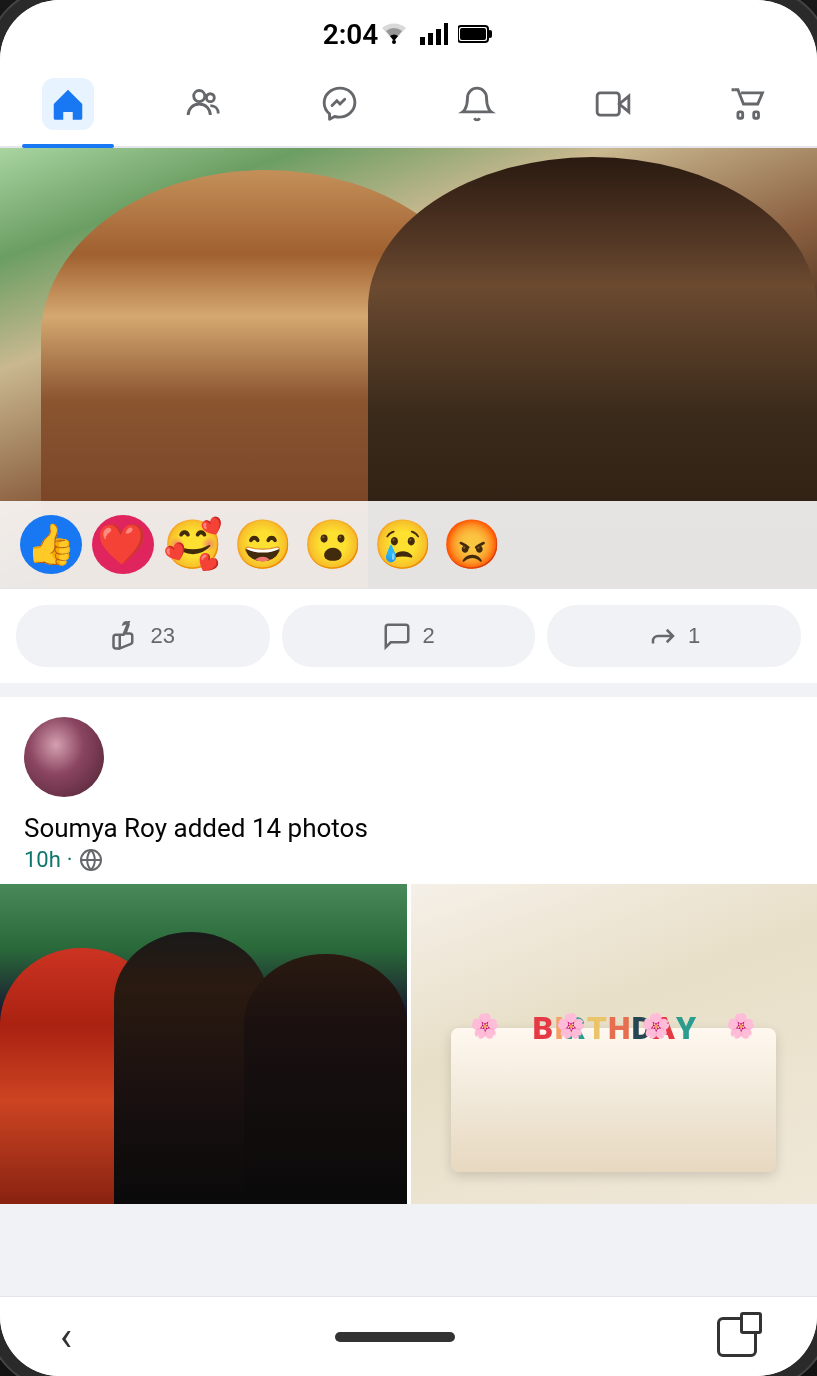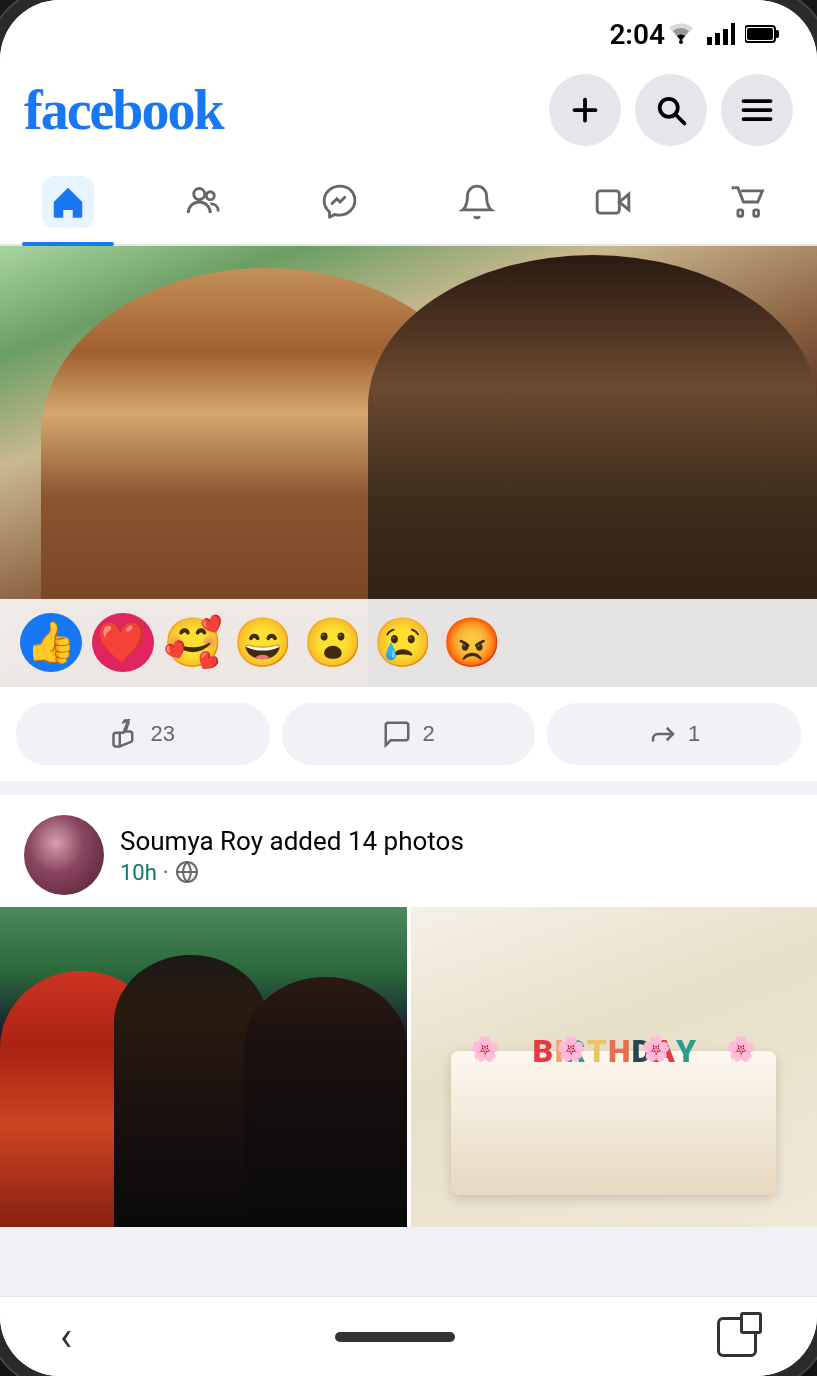--- a/index.html
+++ b/index.html
@@ -22,21 +22,21 @@
       overflow: hidden;
       position: relative;
       display: flex;
       flex-direction: column;
     }
 
     
     .status-bar {
       background: #fff;
       display: flex;
-      justify-content: flex-end;
+      justify-content: center;
       align-items: center;
       padding: 18px 36px 10px 36px;
       height: 60px;
     }
 
     .status-time {
       font-size: 28px;
       font-weight: 600;
       color: #000;
     }
@@ -210,23 +210,24 @@
     }
 
     .action-btn svg {
       width: 30px;
       height: 30px;
     }
 
     
     .post-header {
       display: flex;
-      align-items: center;
+      align-items: flex-start;
       padding: 20px 24px 12px;
       gap: 16px;
+      flex-direction: column;
     }
 
     .avatar {
       width: 80px;
       height: 80px;
       border-radius: 50%;
       background: linear-gradient(135deg, #8b5cf6, #ec4899, #f43f5e);
       overflow: hidden;
       flex-shrink: 0;
     }
@@ -362,44 +363,20 @@
       </svg>
 
       <svg width="36" height="20" viewBox="0 0 36 20">
         <rect x="0" y="2" width="30" height="16" rx="3" ry="3" stroke="#000" stroke-width="2" fill="none"></rect>
         <rect x="30" y="6" width="4" height="8" rx="2" fill="#000"></rect>
         <rect x="2" y="4" width="26" height="12" rx="2" fill="#000"></rect>
       </svg>
     </div>
   </div>
 
-  <div class="header">
-    <span class="fb-logo">facebook</span>
-    <div class="header-actions">
-      <button class="header-btn">
-        <svg viewBox="0 0 24 24" fill="none" stroke="#000" stroke-width="2.5" stroke-linecap="round">
-          <line x1="12" y1="5" x2="12" y2="19"></line>
-          <line x1="5" y1="12" x2="19" y2="12"></line>
-        </svg>
-      </button>
-      <button class="header-btn">
-        <svg viewBox="0 0 24 24" fill="none" stroke="#000" stroke-width="2.5" stroke-linecap="round">
-          <circle cx="10.5" cy="10.5" r="6"></circle>
-          <line x1="15.5" y1="15.5" x2="21" y2="21"></line>
-        </svg>
-      </button>
-      <button class="header-btn">
-        <svg viewBox="0 0 24 24" fill="none" stroke="#000" stroke-width="2.5" stroke-linecap="round">
-          <line x1="3" y1="6" x2="21" y2="6"></line>
-          <line x1="3" y1="12" x2="21" y2="12"></line>
-          <line x1="3" y1="18" x2="21" y2="18"></line>
-        </svg>
-      </button>
-    </div>
-  </div>
 
   <div class="nav-bar">
 
     <div class="nav-item active">
       <div class="nav-icon">
         <svg viewBox="0 0 24 24" fill="#1877f2" width="38" height="38">
           <path d="M3 12L12 3l9 9v9a1 1 0 01-1 1h-5v-5H9v5H4a1 1 0 01-1-1v-9z"></path>
         </svg>
       </div>
     </div>

